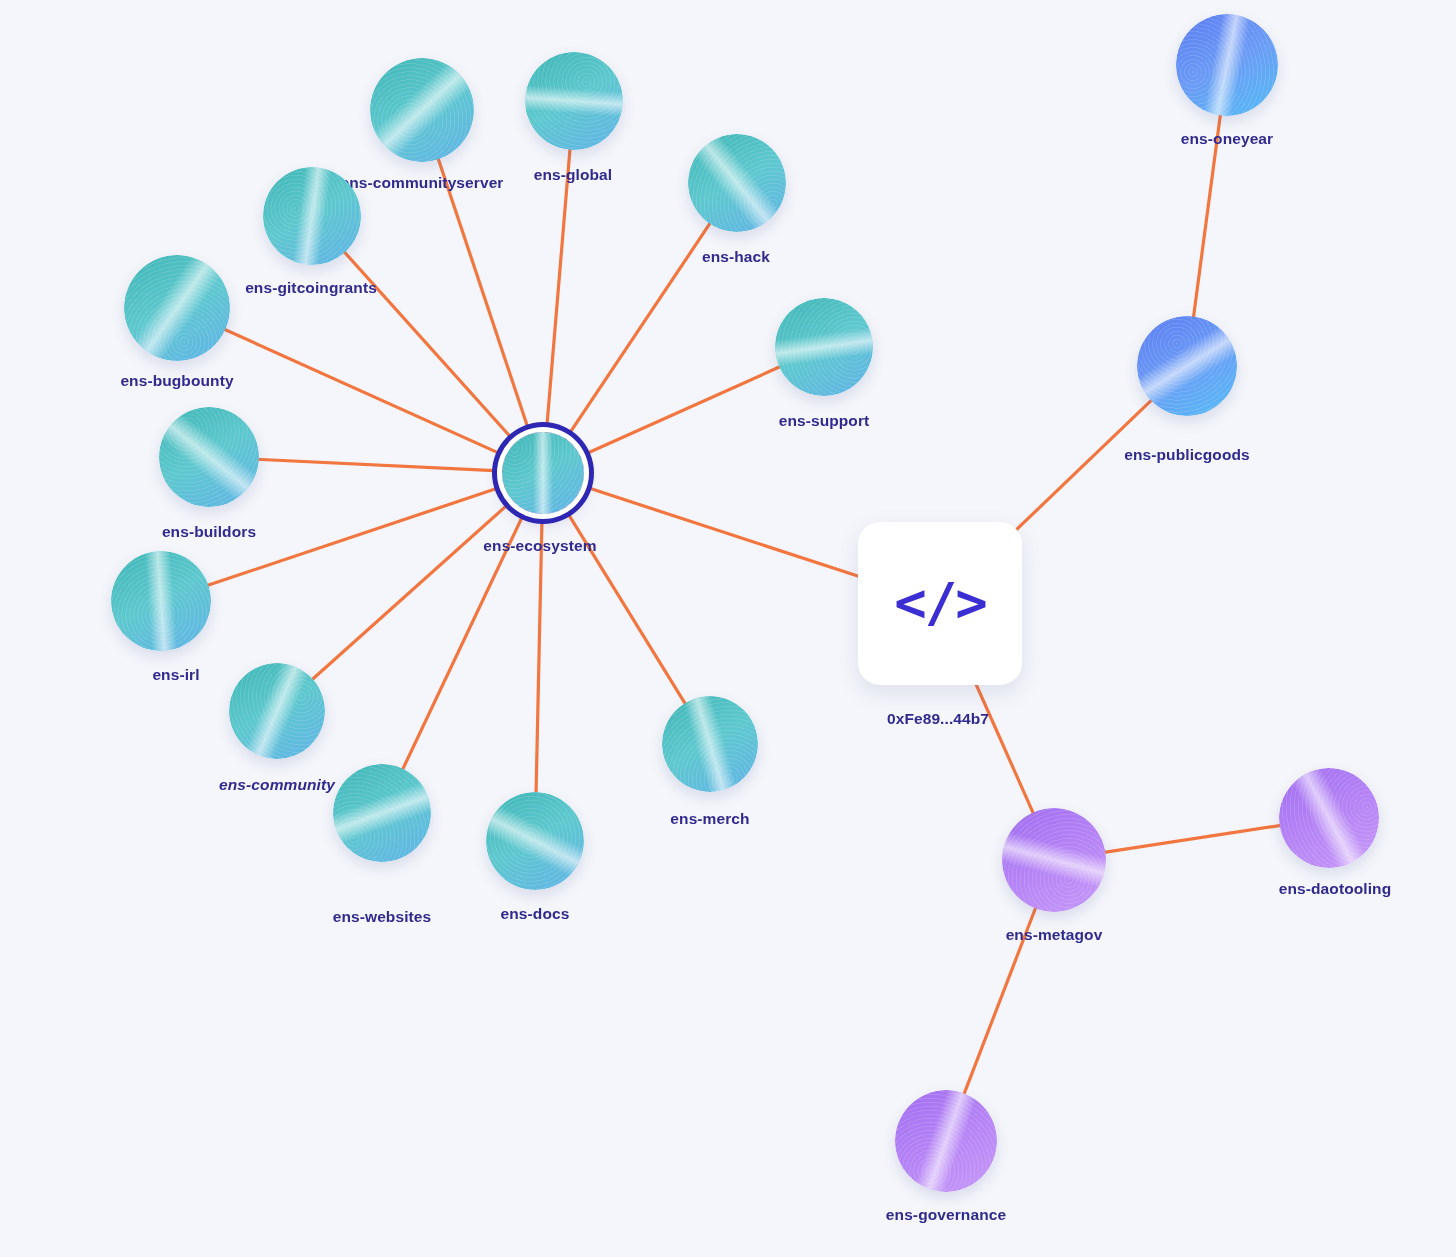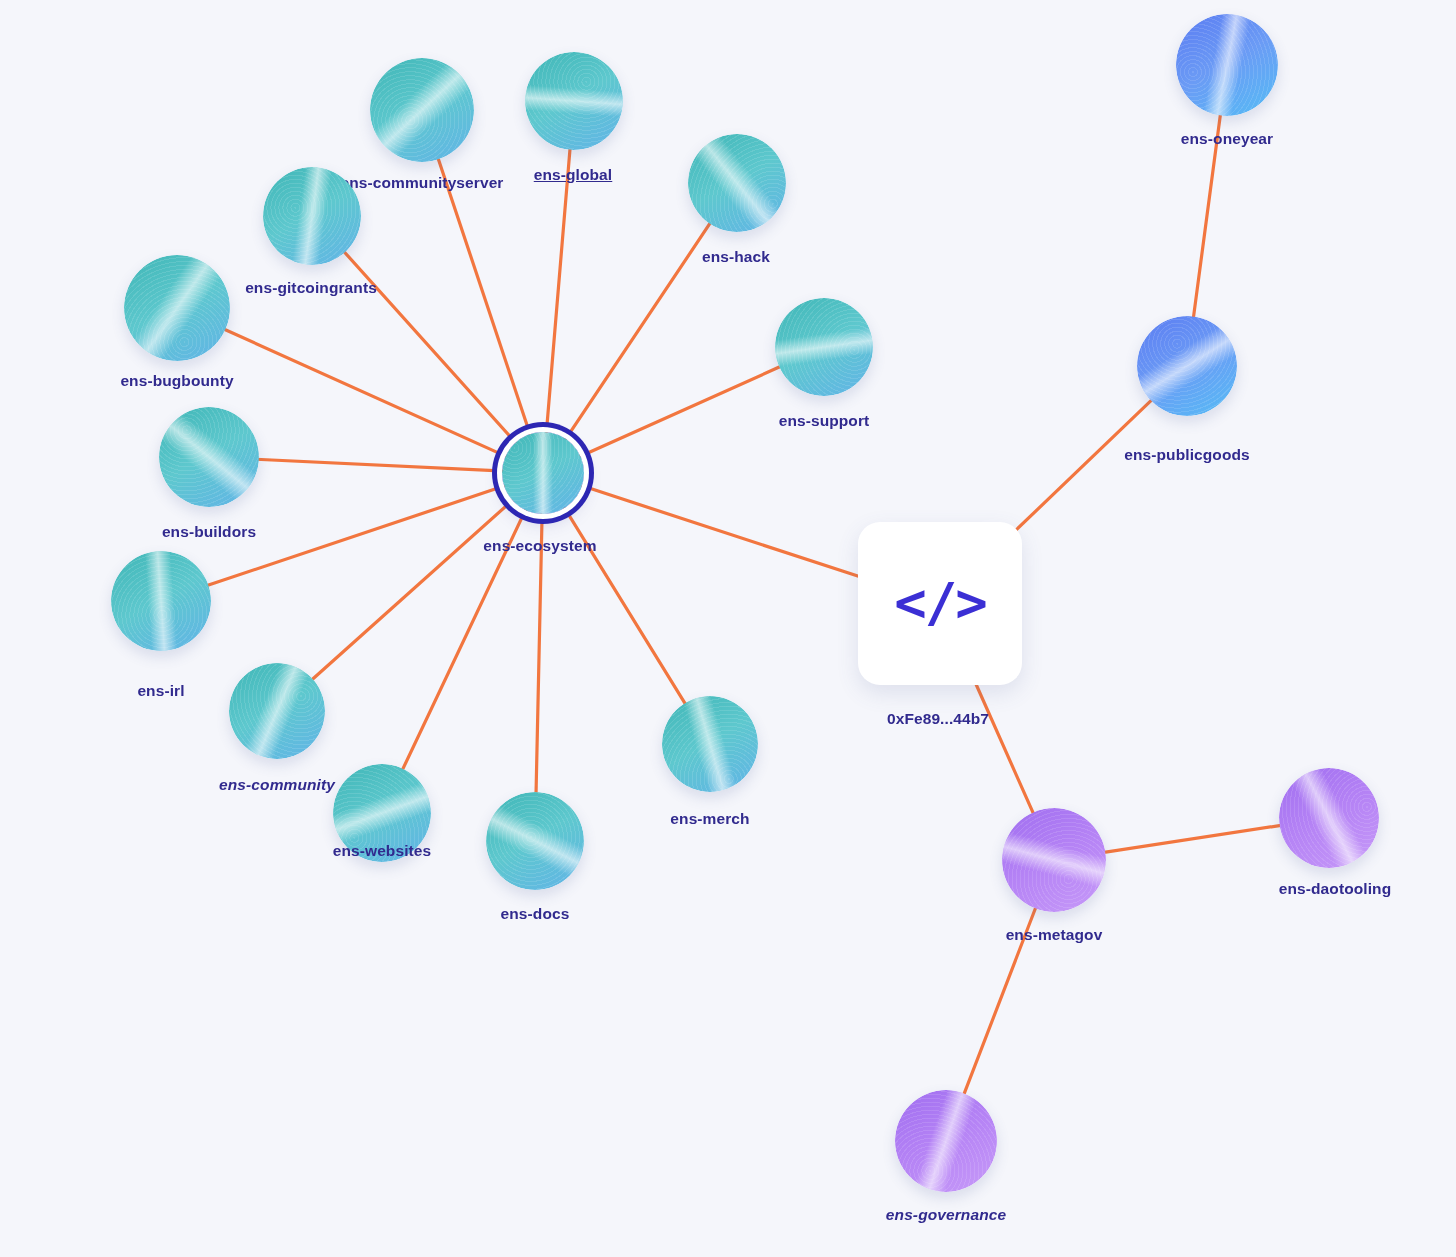--- a/index.html
+++ b/index.html
@@ -113,21 +113,21 @@
         <div class="node-inner" style="background: linear-gradient(150deg, rgb(63, 182, 182) 0%, rgb(94, 200, 206) 48%, rgb(98, 179, 232) 100%);"></div>
         <div class="node-ripples" style="background: repeating-radial-gradient(circle at 42% 57%, rgba(255, 255, 255, 0.3) 0px, rgba(255, 255, 255, 0.3) 1px, rgba(255, 255, 255, 0) 1px, rgba(255, 255, 255, 0) 4px);"></div>
         <div class="node-sheen" style="background: linear-gradient(137deg, rgba(255, 255, 255, 0) 38%, rgba(255, 255, 255, 0.72) 50%, rgba(255, 255, 255, 0) 62%);"></div>
       </div>
       <div class="label" style="left: 422px; top: 174px;">ens-communityserver</div>
       <div class="node" style="left: 574px; top: 101px; width: 98px; height: 98px;">
         <div class="node-inner" style="background: linear-gradient(150deg, rgb(63, 182, 182) 0%, rgb(94, 200, 206) 48%, rgb(98, 179, 232) 100%);"></div>
         <div class="node-ripples" style="background: repeating-radial-gradient(circle at 59% 36%, rgba(255, 255, 255, 0.3) 0px, rgba(255, 255, 255, 0.3) 1px, rgba(255, 255, 255, 0) 1px, rgba(255, 255, 255, 0) 4px);"></div>
         <div class="node-sheen" style="background: linear-gradient(184deg, rgba(255, 255, 255, 0) 38%, rgba(255, 255, 255, 0.72) 50%, rgba(255, 255, 255, 0) 62%);"></div>
       </div>
-      <div class="label" style="left: 573px; top: 166px; text-decoration: underline;">ens-global</div>
+      <div class="label" style="left: 573px; top: 166px;">ens-global</div>
       <div class="node" style="left: 737px; top: 183px; width: 98px; height: 98px;">
         <div class="node-inner" style="background: linear-gradient(150deg, rgb(63, 182, 182) 0%, rgb(94, 200, 206) 48%, rgb(98, 179, 232) 100%);"></div>
         <div class="node-ripples" style="background: repeating-radial-gradient(circle at 76% 65%, rgba(255, 255, 255, 0.3) 0px, rgba(255, 255, 255, 0.3) 1px, rgba(255, 255, 255, 0) 1px, rgba(255, 255, 255, 0) 4px);"></div>
         <div class="node-sheen" style="background: linear-gradient(231deg, rgba(255, 255, 255, 0) 38%, rgba(255, 255, 255, 0.72) 50%, rgba(255, 255, 255, 0) 62%);"></div>
       </div>
       <div class="label" style="left: 736px; top: 248px;">ens-hack</div>
       <div class="node" style="left: 312px; top: 216px; width: 98px; height: 98px;">
         <div class="node-inner" style="background: linear-gradient(150deg, rgb(63, 182, 182) 0%, rgb(94, 200, 206) 48%, rgb(98, 179, 232) 100%);"></div>
         <div class="node-ripples" style="background: repeating-radial-gradient(circle at 38% 44%, rgba(255, 255, 255, 0.3) 0px, rgba(255, 255, 255, 0.3) 1px, rgba(255, 255, 255, 0) 1px, rgba(255, 255, 255, 0) 4px);"></div>
         <div class="node-sheen" style="background: linear-gradient(278deg, rgba(255, 255, 255, 0) 38%, rgba(255, 255, 255, 0.72) 50%, rgba(255, 255, 255, 0) 62%);"></div>
@@ -149,33 +149,33 @@
         <div class="node-inner" style="background: linear-gradient(150deg, rgb(63, 182, 182) 0%, rgb(94, 200, 206) 48%, rgb(98, 179, 232) 100%);"></div>
         <div class="node-ripples" style="background: repeating-radial-gradient(circle at 34% 31%, rgba(255, 255, 255, 0.3) 0px, rgba(255, 255, 255, 0.3) 1px, rgba(255, 255, 255, 0) 1px, rgba(255, 255, 255, 0) 4px);"></div>
         <div class="node-sheen" style="background: linear-gradient(219deg, rgba(255, 255, 255, 0) 38%, rgba(255, 255, 255, 0.72) 50%, rgba(255, 255, 255, 0) 62%);"></div>
       </div>
       <div class="label" style="left: 209px; top: 523px;">ens-buildors</div>
       <div class="node" style="left: 161px; top: 601px; width: 100px; height: 100px;">
         <div class="node-inner" style="background: linear-gradient(150deg, rgb(63, 182, 182) 0%, rgb(94, 200, 206) 48%, rgb(98, 179, 232) 100%);"></div>
         <div class="node-ripples" style="background: repeating-radial-gradient(circle at 51% 60%, rgba(255, 255, 255, 0.3) 0px, rgba(255, 255, 255, 0.3) 1px, rgba(255, 255, 255, 0) 1px, rgba(255, 255, 255, 0) 4px);"></div>
         <div class="node-sheen" style="background: linear-gradient(266deg, rgba(255, 255, 255, 0) 38%, rgba(255, 255, 255, 0.72) 50%, rgba(255, 255, 255, 0) 62%);"></div>
       </div>
-      <div class="label" style="left: 161px; top: 666px; margin-top: 16px;">ens-irl</div>
+      <div class="label" style="left: 176px; top: 666px;">ens-irl</div>
       <div class="node" style="left: 277px; top: 711px; width: 96px; height: 96px;">
         <div class="node-inner" style="background: linear-gradient(150deg, rgb(63, 182, 182) 0%, rgb(94, 200, 206) 48%, rgb(98, 179, 232) 100%);"></div>
         <div class="node-ripples" style="background: repeating-radial-gradient(circle at 68% 39%, rgba(255, 255, 255, 0.3) 0px, rgba(255, 255, 255, 0.3) 1px, rgba(255, 255, 255, 0) 1px, rgba(255, 255, 255, 0) 4px);"></div>
         <div class="node-sheen" style="background: linear-gradient(113deg, rgba(255, 255, 255, 0) 38%, rgba(255, 255, 255, 0.72) 50%, rgba(255, 255, 255, 0) 62%);"></div>
       </div>
       <div class="label" style="left: 277px; top: 776px; font-style: italic;">ens-community</div>
       <div class="node" style="left: 382px; top: 813px; width: 98px; height: 98px;">
         <div class="node-inner" style="background: linear-gradient(150deg, rgb(63, 182, 182) 0%, rgb(94, 200, 206) 48%, rgb(98, 179, 232) 100%);"></div>
         <div class="node-ripples" style="background: repeating-radial-gradient(circle at 30% 68%, rgba(255, 255, 255, 0.3) 0px, rgba(255, 255, 255, 0.3) 1px, rgba(255, 255, 255, 0) 1px, rgba(255, 255, 255, 0) 4px);"></div>
         <div class="node-sheen" style="background: linear-gradient(160deg, rgba(255, 255, 255, 0) 38%, rgba(255, 255, 255, 0.72) 50%, rgba(255, 255, 255, 0) 62%);"></div>
       </div>
-      <div class="label" style="left: 382px; top: 842px;">ens-websites</div>
+      <div class="label" style="left: 382px; top: 908px;">ens-websites</div>
       <div class="node" style="left: 535px; top: 841px; width: 98px; height: 98px;">
         <div class="node-inner" style="background: linear-gradient(150deg, rgb(63, 182, 182) 0%, rgb(94, 200, 206) 48%, rgb(98, 179, 232) 100%);"></div>
         <div class="node-ripples" style="background: repeating-radial-gradient(circle at 47% 47%, rgba(255, 255, 255, 0.3) 0px, rgba(255, 255, 255, 0.3) 1px, rgba(255, 255, 255, 0) 1px, rgba(255, 255, 255, 0) 4px);"></div>
         <div class="node-sheen" style="background: linear-gradient(207deg, rgba(255, 255, 255, 0) 38%, rgba(255, 255, 255, 0.72) 50%, rgba(255, 255, 255, 0) 62%);"></div>
       </div>
       <div class="label" style="left: 535px; top: 905px;">ens-docs</div>
       <div class="node" style="left: 710px; top: 744px; width: 96px; height: 96px;">
         <div class="node-inner" style="background: linear-gradient(150deg, rgb(63, 182, 182) 0%, rgb(94, 200, 206) 48%, rgb(98, 179, 232) 100%);"></div>
         <div class="node-ripples" style="background: repeating-radial-gradient(circle at 64% 76%, rgba(255, 255, 255, 0.3) 0px, rgba(255, 255, 255, 0.3) 1px, rgba(255, 255, 255, 0) 1px, rgba(255, 255, 255, 0) 4px);"></div>
         <div class="node-sheen" style="background: linear-gradient(254deg, rgba(255, 255, 255, 0) 38%, rgba(255, 255, 255, 0.72) 50%, rgba(255, 255, 255, 0) 62%);"></div>
@@ -203,20 +203,20 @@
         <div class="node-inner" style="background: linear-gradient(150deg, rgb(160, 110, 240) 0%, rgb(181, 131, 245) 48%, rgb(199, 154, 248) 100%);"></div>
         <div class="node-ripples" style="background: repeating-radial-gradient(circle at 77% 42%, rgba(255, 255, 255, 0.3) 0px, rgba(255, 255, 255, 0.3) 1px, rgba(255, 255, 255, 0) 1px, rgba(255, 255, 255, 0) 4px);"></div>
         <div class="node-sheen" style="background: linear-gradient(242deg, rgba(255, 255, 255, 0) 38%, rgba(255, 255, 255, 0.72) 50%, rgba(255, 255, 255, 0) 62%);"></div>
       </div>
       <div class="label" style="left: 1335px; top: 880px;">ens-daotooling</div>
       <div class="node" style="left: 946px; top: 1141px; width: 102px; height: 102px;">
         <div class="node-inner" style="background: linear-gradient(150deg, rgb(160, 110, 240) 0%, rgb(181, 131, 245) 48%, rgb(199, 154, 248) 100%);"></div>
         <div class="node-ripples" style="background: repeating-radial-gradient(circle at 39% 71%, rgba(255, 255, 255, 0.3) 0px, rgba(255, 255, 255, 0.3) 1px, rgba(255, 255, 255, 0) 1px, rgba(255, 255, 255, 0) 4px);"></div>
         <div class="node-sheen" style="background: linear-gradient(289deg, rgba(255, 255, 255, 0) 38%, rgba(255, 255, 255, 0.72) 50%, rgba(255, 255, 255, 0) 62%);"></div>
       </div>
-      <div class="label" style="left: 946px; top: 1206px; font-style: italic;">ens-governance</div>
+      <div class="label" style="left: 946px; top: 1206px;">ens-governance</div>
     </div>
 
   <div class="contract-card" style="left: 858px; top: 521.5px; width: 164px; height: 163px;">
     <span class="code-glyph">&lt;/&gt;</span>
   </div>
   <div class="label" style="left: 938px; top: 710px;">0xFe89...44b7</div>
 </div>
 
 </body></html>

